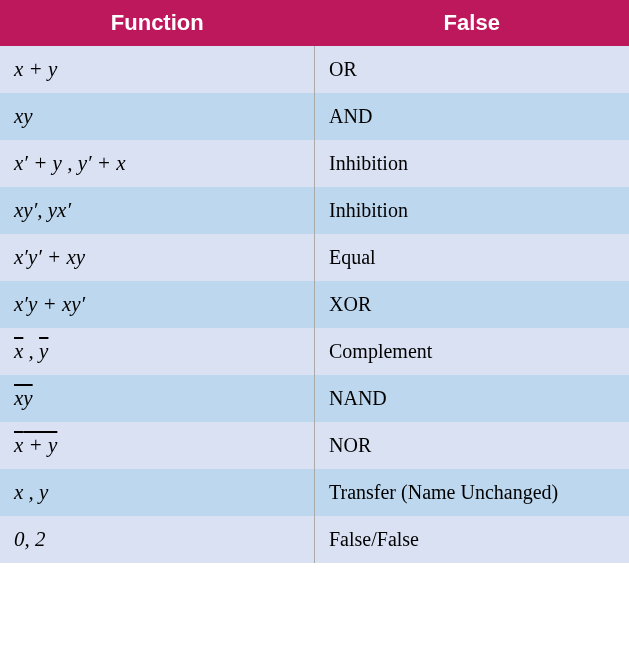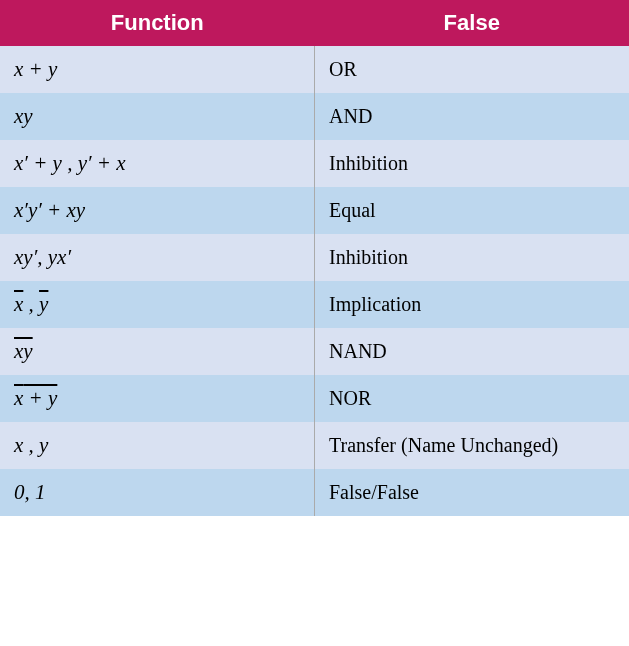--- a/index.html
+++ b/index.html
@@ -86,42 +86,46 @@
         </tr>
         <tr>
           <td><span class="math-text"><i>xy</i></span></td>
           <td>AND</td>
         </tr>
         <tr>
           <td><span class="math-text"><i>x</i>′ + <i>y</i> , <i>y</i>′ + <i>x</i></span></td>
           <td>Inhibition</td>
         </tr>
         <tr>
+          <td><span class="math-text"><i>xy</i>′, <i>yx</i>′</span></td>
+          <td>Inhibition</td>
+        </tr>
+        <tr>
           <td><span class="math-text"><i>x</i>′<i>y</i>′ + <i>xy</i></span></td>
           <td>Equal</td>
         </tr>
         <tr>
-          <td><span class="math-text"><i>xy</i>′, <i>yx</i>′</span></td>
-          <td>Inhibition</td>
+          <td><span class="math-text"><i>x</i>′<i>y</i> + <i>xy</i>′</span></td>
+          <td>XOR</td>
         </tr>
         <tr>
           <td><span class="math-text"><span class="overline"><i>x</i></span> , <span class="overline"><i>y</i></span></span></td>
-          <td>Implication</td>
+          <td>Complement</td>
         </tr>
         <tr>
           <td><span class="math-text"><span class="overline"><i>xy</i></span></span></td>
           <td>NAND</td>
         </tr>
         <tr>
           <td><span class="math-text"><span class="overline"><i>x</i> + <i>y</i></span></span></td>
           <td>NOR</td>
         </tr>
         <tr>
           <td><span class="math-text"><i>x</i> , <i>y</i></span></td>
           <td>Transfer (Name Unchanged)</td>
         </tr>
         <tr>
-          <td><span class="math-text">0, 1</span></td>
+          <td><span class="math-text">0, 2</span></td>
           <td>False/False</td>
         </tr>
       </tbody>
   </table>
 </div>
 
 </body></html>

